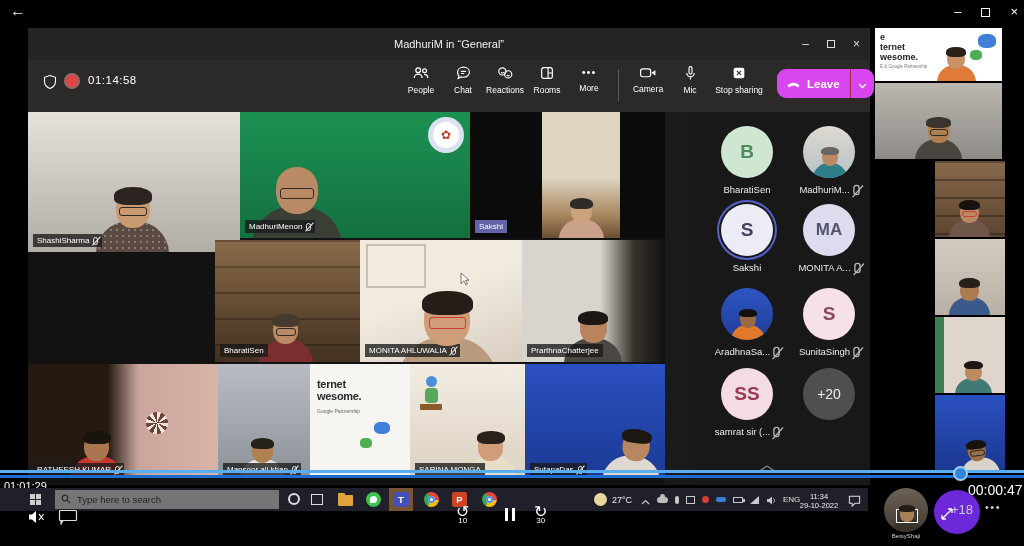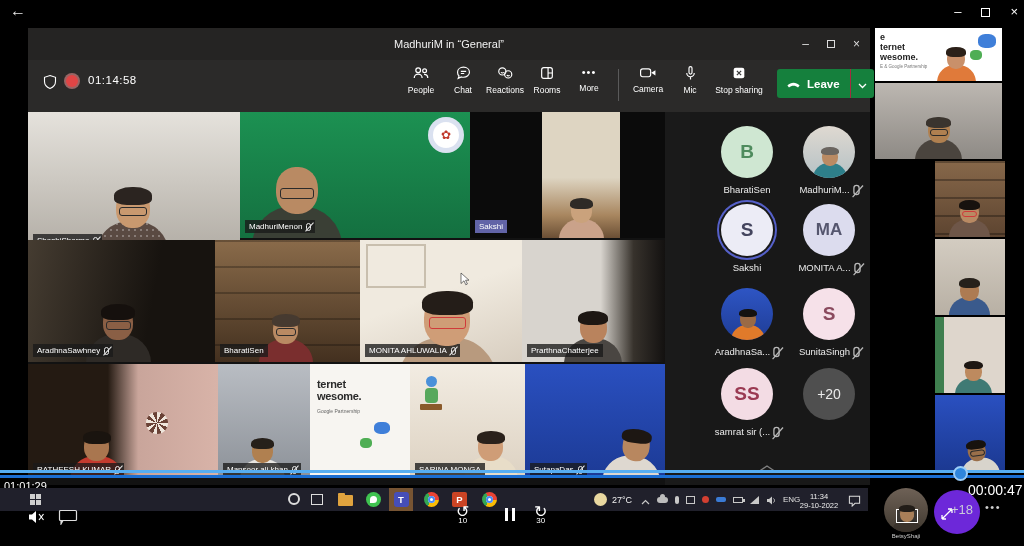--- a/index.html
+++ b/index.html
@@ -21,21 +21,21 @@
 
   .mw-toolbar{position:absolute;left:0;top:32px;width:100%;height:52px;background:#2b2a29}
   .shield{position:absolute;left:14px;top:14px}
   .recdot{position:absolute;left:38px;top:15px;width:12px;height:12px;border-radius:50%;background:#e04545;box-shadow:0 0 0 2px rgba(240,150,150,.55)}
   .timer{position:absolute;left:60px;top:14px;font-size:11.5px;color:#fff;letter-spacing:.5px}
   .tb-center{position:absolute;left:372px;top:5px;display:flex;align-items:flex-start}
   .tb{width:42px;display:flex;flex-direction:column;align-items:center;gap:4px;color:#fff;font-size:8.5px;cursor:pointer}
   .tb.wide{width:56px}
   .tb svg{display:block}
   .tb-div{width:1px;height:32px;background:#5a5a5a;margin:4px 8px 0}
-  .leave{margin-left:10px;margin-top:4px;height:29px;background:#15803d;border-radius:3px;display:flex;align-items:center;color:#fff;cursor:pointer}
+  .leave{margin-left:10px;margin-top:4px;height:29px;background:#d946ef;border-radius:9px;display:flex;align-items:center;color:#fff;cursor:pointer}
   .leave .lbl{font-size:11.5px;font-weight:bold;padding:0 10px 0 6px}
   .leave .sep{width:1px;height:29px;background:#a52a40}
   .leave .chev{padding:0 7px}
 
   
   .grid{position:absolute;left:0;top:84px;width:637px;height:373px;background:#121212}
   .tile{position:absolute;overflow:hidden;background:#101010;cursor:pointer}
   .t-shashi{left:0;top:0;width:212px;height:140px;background:linear-gradient(180deg,#e5e2dc,#b2ada5)}
   .t-madhuri{left:212px;top:0;width:230px;height:126px;background:linear-gradient(180deg,#1c9152,#147040)}
   .t-sakshi{left:442px;top:0;width:195px;height:126px;background:#0b0b0b}
@@ -316,30 +316,20 @@
           <div class="person" style="--hs:21px;--skin:#caa27c;--hair:#2e2a26;--shirt:#caa28a;left:17px;bottom:-6px">
               <div class="ph"></div>
               <div class="pb"></div>
             </div>
         </div>
         <div class="nlabel active">
             <span>Sakshi</span>
           </div>
       </div>
 
-      <div class="tile t-aradhna">
-        <div class="person glasses" style="--hs:30px;--skin:#8a5f45;--hair:#15100d;--shirt:#2e2a26;left:58px;bottom:-8px">
-            <div class="ph"></div>
-            <div class="pb"></div>
-          </div>
-        <div class="nlabel">
-            <span>AradhnaSawhney</span>
-            <i class="mico"></i>
-          </div>
-      </div>
       <div class="tile t-bharati">
         <div class="person glasses" style="--hs:25px;--skin:#b98a63;--hair:#463a30;--shirt:#7a2e2e;left:44px;bottom:-7px">
             <div class="ph"></div>
             <div class="pb"></div>
           </div>
         <div class="nlabel">
             <span>BharatiSen</span>
           </div>
       </div>
       <div class="tile t-monita">
@@ -551,20 +541,27 @@
   <span class="t-elapsed">01:01:29</span>
   <span class="t-remaining">00:00:47</span>
 
   <div class="tkb">
     <div class="winlogo">
         <i></i>
         <i></i>
         <i></i>
         <i></i>
       </div>
+    <div class="sbox">
+      <span><svg width="10" height="10" viewBox="0 0 10 10" fill="none" stroke="#2a2a2a" stroke-width="1.2">
+            <circle cx="4" cy="4" r="2.8"></circle>
+            <path d="M6.2 6.2L9 9"></path>
+          </svg></span>
+      <span>Type here to search</span>
+    </div>
     <div class="cort"></div>
     <div class="tv"></div>
     <div class="app folder"></div>
     <div class="app wapp"></div>
     <div class="tmw">
         <span class="tmico">T</span>
       </div>
     <div class="app chr c1"></div>
     <div class="app ppt">P</div>
     <div class="app chr c2"></div>

